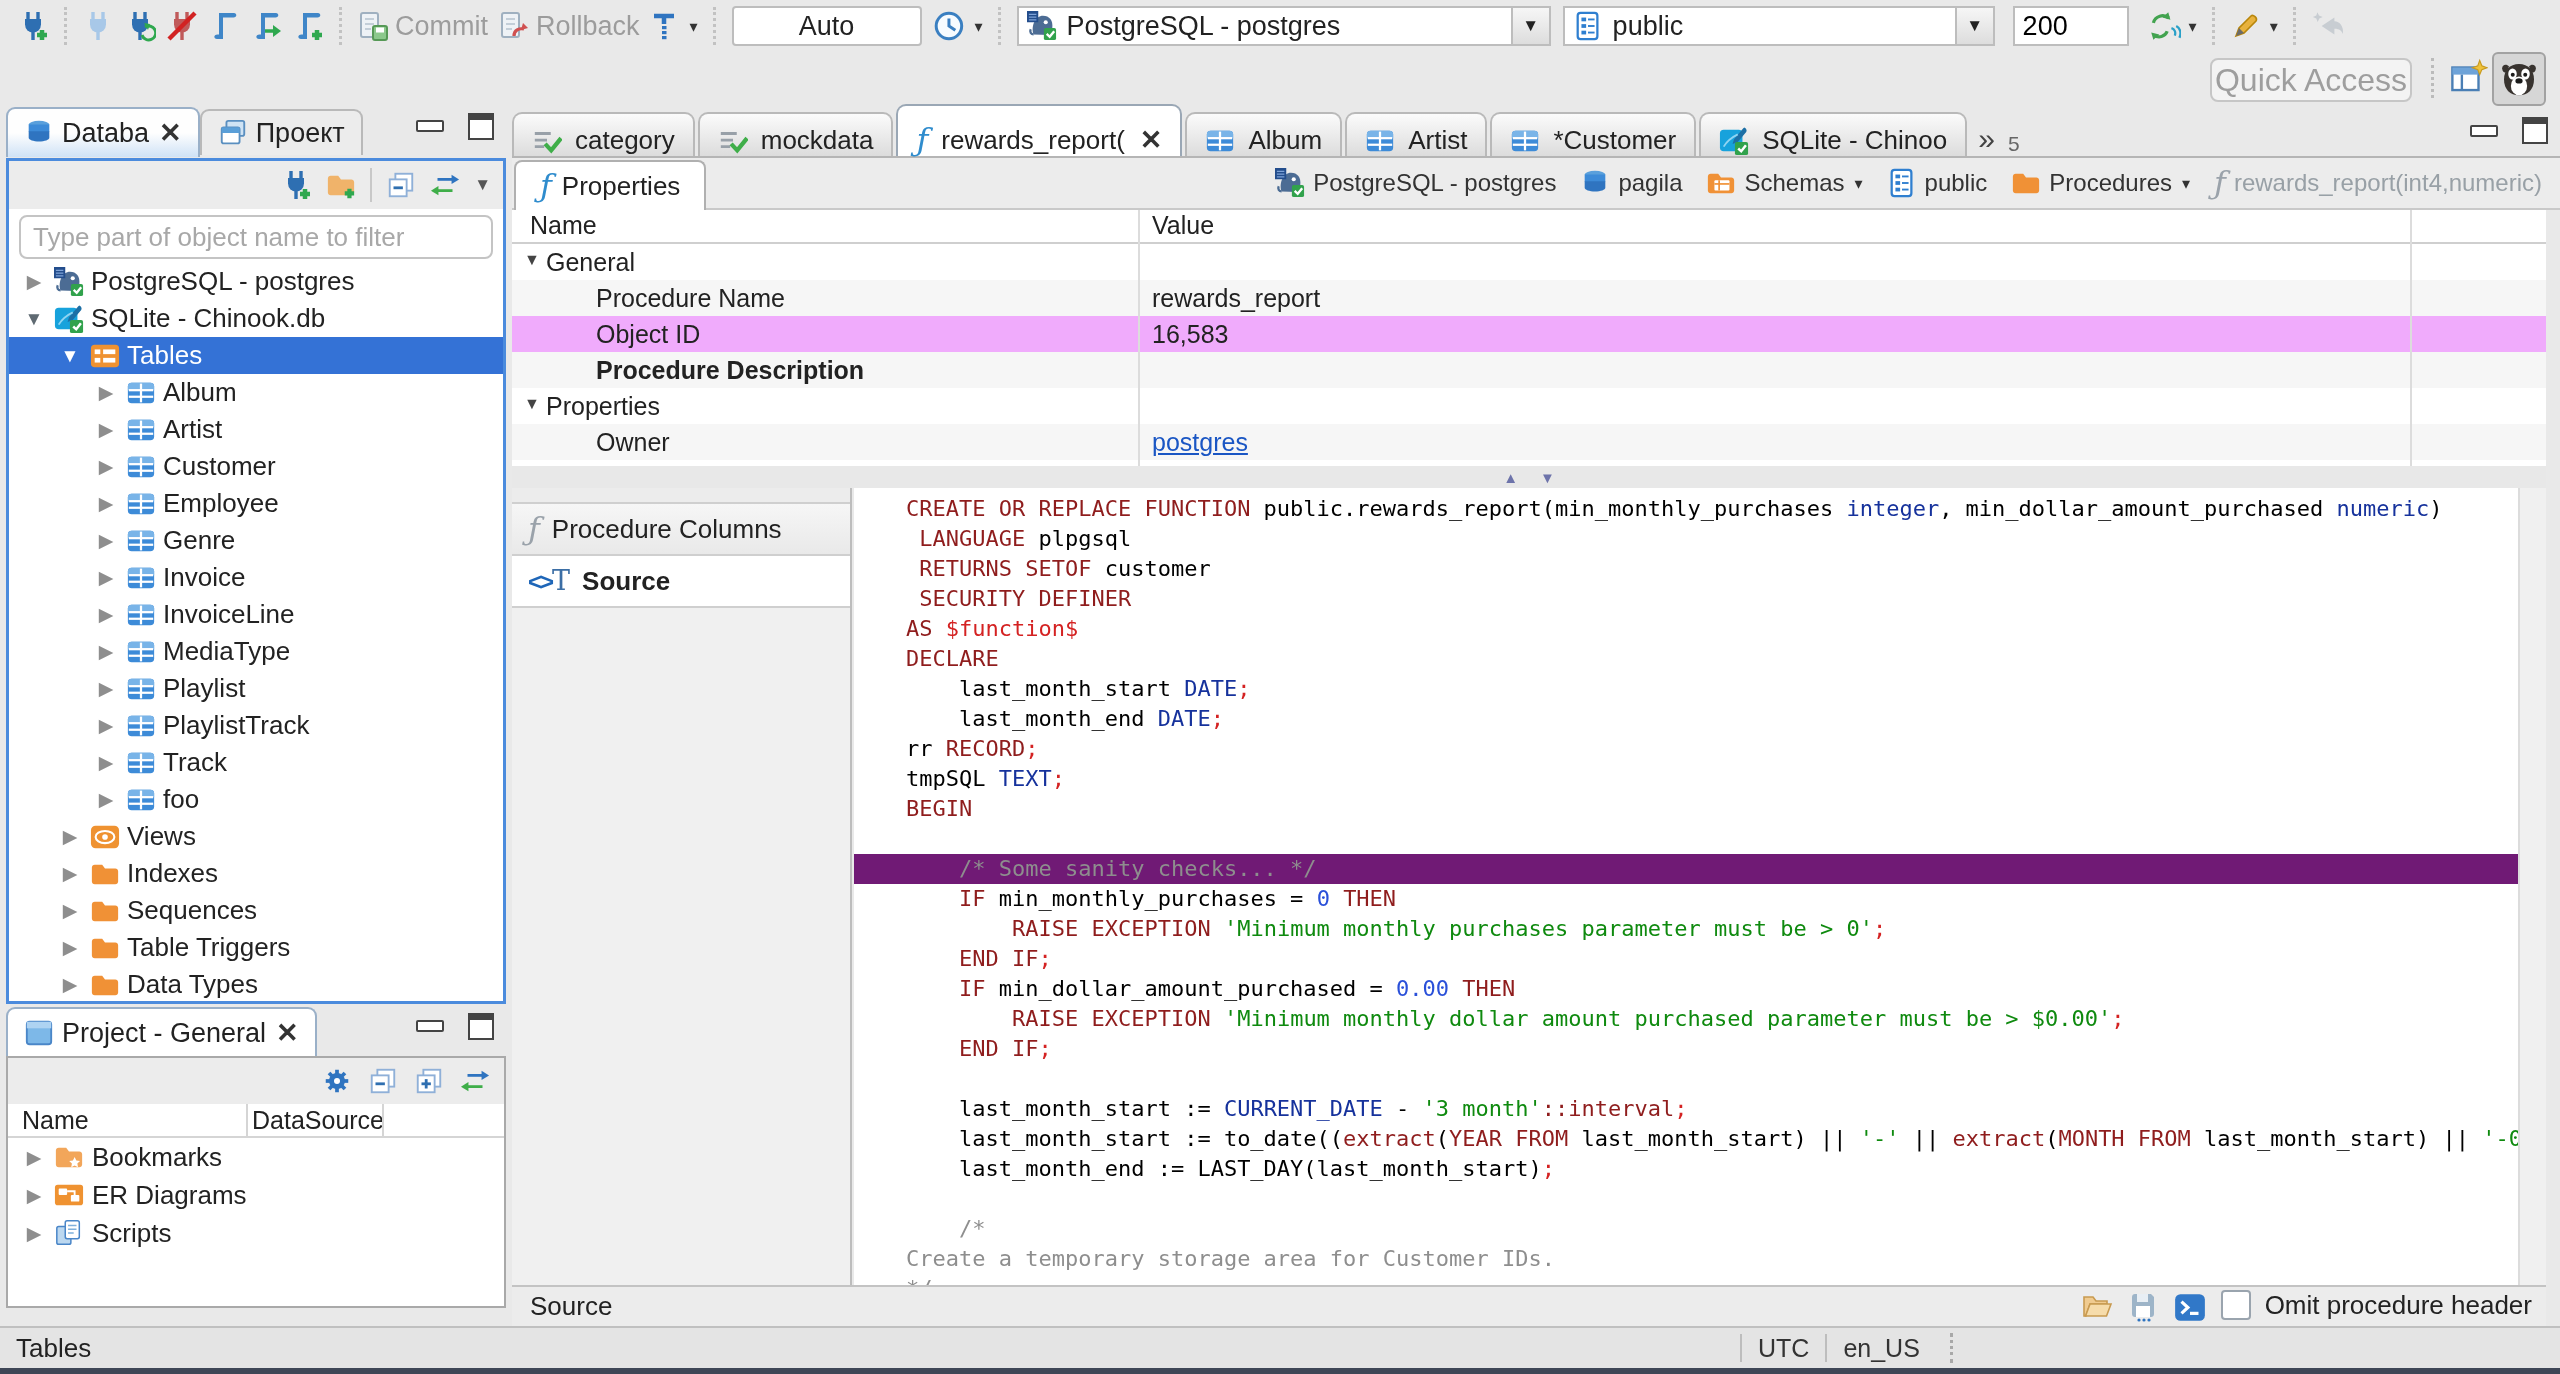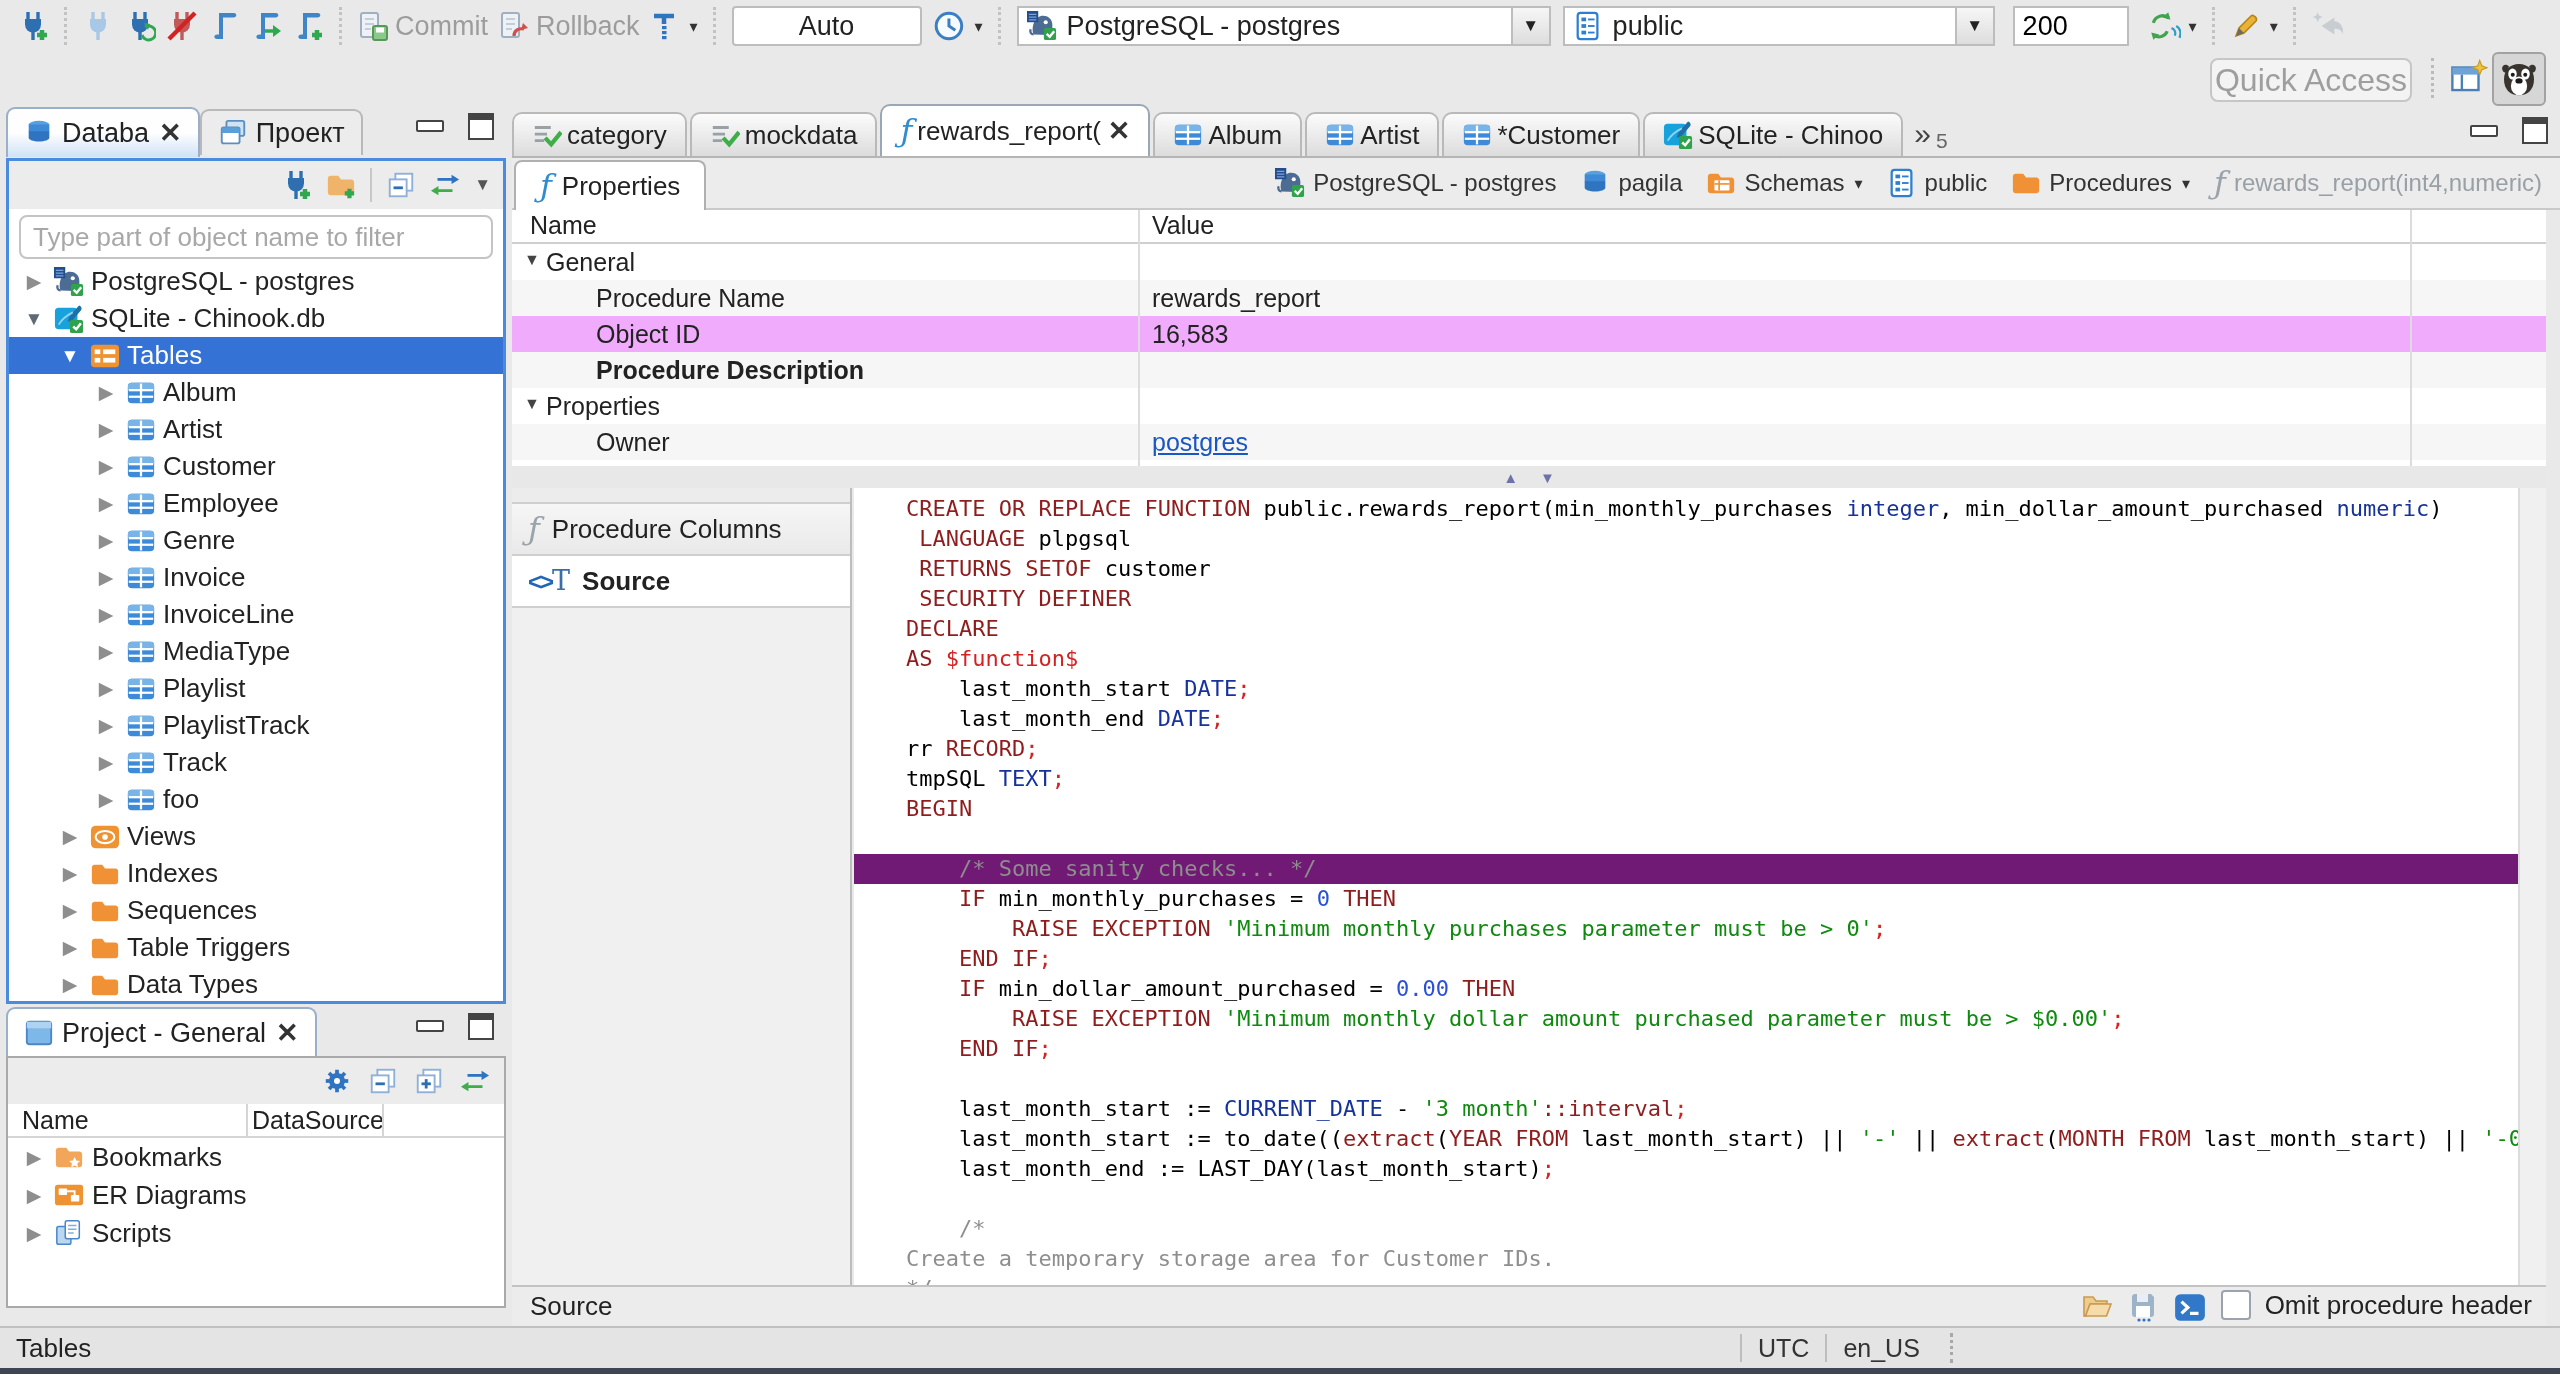--- a/index.html
+++ b/index.html
@@ -62,21 +62,21 @@
   #proj-header{height:32px;position:relative;border-bottom:2px solid #d5d5d5;font-size:25px;color:#222}
   #proj-header .h1{position:absolute;left:14px;top:2px}
   #proj-header .h2{position:absolute;left:244px;top:2px}
   #proj-header .cl1{position:absolute;left:238px;top:0;height:32px;border-left:2px solid #d5d5d5}
   #proj-header .cl2{position:absolute;left:374px;top:0;height:32px;border-left:2px solid #d5d5d5}
   .prow{height:38px;display:flex;align-items:center;gap:8px;padding-left:14px;font-size:26px}
   .prow .arr{width:24px;font-size:19px;color:#8e8e8e;text-align:center}
 
   
   #etabs{position:absolute;left:512px;top:106px;right:0;height:52px;display:flex;align-items:flex-end;gap:3px;border-bottom:2px solid #b5b5b5;box-sizing:border-box}
-  .etab{height:44px;display:flex;align-items:center;gap:5px;padding:0 18px;background:linear-gradient(#fbfbfb,#dcdcdc);border:2px solid #b9b9b9;border-bottom:none;border-radius:10px 10px 0 0;font-size:26px;color:#222;box-sizing:border-box;white-space:nowrap}
+  .etab{height:44px;display:flex;align-items:flex-end;gap:13px;padding:0 18px;background:linear-gradient(#fbfbfb,#dcdcdc);border:2px solid #b9b9b9;border-bottom:none;border-radius:10px 10px 0 0;font-size:26px;color:#222;box-sizing:border-box;white-space:nowrap}
   .etab.sel{height:52px;background:#fff;border-color:#9aa7b5;z-index:2}
   .etab.ovf{background:none;border:none;padding:0 8px;font-size:30px;color:#444}
   .ovf-n{font-size:21px;color:#666;margin-top:14px}
 
   
   #props-row{position:absolute;left:512px;top:158px;right:0;height:52px;background:#ececec;border-bottom:2px solid #c9c9c9;box-sizing:border-box}
   #properties-tab{position:absolute;left:2px;top:2px;height:50px;z-index:3;background:#fff;border:2px solid #b0b0b0;border-bottom:none;border-radius:8px 8px 0 0;display:flex;align-items:center;gap:10px;padding:0 24px;font-size:26px;box-sizing:border-box}
   #breadcrumb{position:absolute;right:18px;top:0;height:50px;display:flex;align-items:center;gap:24px}
   .bcitem{display:flex;align-items:center;gap:8px;font-size:24px;color:#333;white-space:nowrap}
   .bcitem.muted{color:#98a0a6}
@@ -965,22 +965,22 @@
       </div>
     </div>
 </div>
 
 <div id="code-area">
   <div id="code">
       <div class="cl"><span class="k">CREATE OR REPLACE FUNCTION</span><span class="p"> public.rewards_report(min_monthly_purchases </span><span class="t">integer</span><span class="p">, min_dollar_amount_purchased </span><span class="t">numeric</span><span class="p">)</span></div>
       <div class="cl"><span class="p"> </span><span class="k">LANGUAGE</span><span class="p"> plpgsql</span></div>
       <div class="cl"><span class="p"> </span><span class="k">RETURNS SETOF</span><span class="p"> customer</span></div>
       <div class="cl"><span class="p"> </span><span class="k">SECURITY DEFINER</span></div>
+      <div class="cl"><span class="k">AS</span><span class="r"> $function$</span></div>
       <div class="cl"><span class="k">DECLARE</span></div>
-      <div class="cl"><span class="k">AS</span><span class="r"> $function$</span></div>
       <div class="cl"><span class="p">    last_month_start </span><span class="t">DATE</span><span class="r">;</span></div>
       <div class="cl"><span class="p">    last_month_end </span><span class="t">DATE</span><span class="r">;</span></div>
       <div class="cl"><span class="p">rr </span><span class="k">RECORD</span><span class="r">;</span></div>
       <div class="cl"><span class="p">tmpSQL </span><span class="t">TEXT</span><span class="r">;</span></div>
       <div class="cl"><span class="k">BEGIN</span></div>
       <div class="cl"></div>
       <div class="cl hl"><span class="c">    /* Some sanity checks... */</span></div>
       <div class="cl"><span class="p">    </span><span class="k">IF</span><span class="p"> min_monthly_purchases = </span><span class="n">0</span><span class="p"> </span><span class="k">THEN</span></div>
       <div class="cl"><span class="p">        </span><span class="k">RAISE EXCEPTION</span><span class="p"> </span><span class="s">'Minimum monthly purchases parameter must be &gt; 0'</span><span class="r">;</span></div>
       <div class="cl"><span class="p">    </span><span class="k">END IF</span><span class="r">;</span></div>

